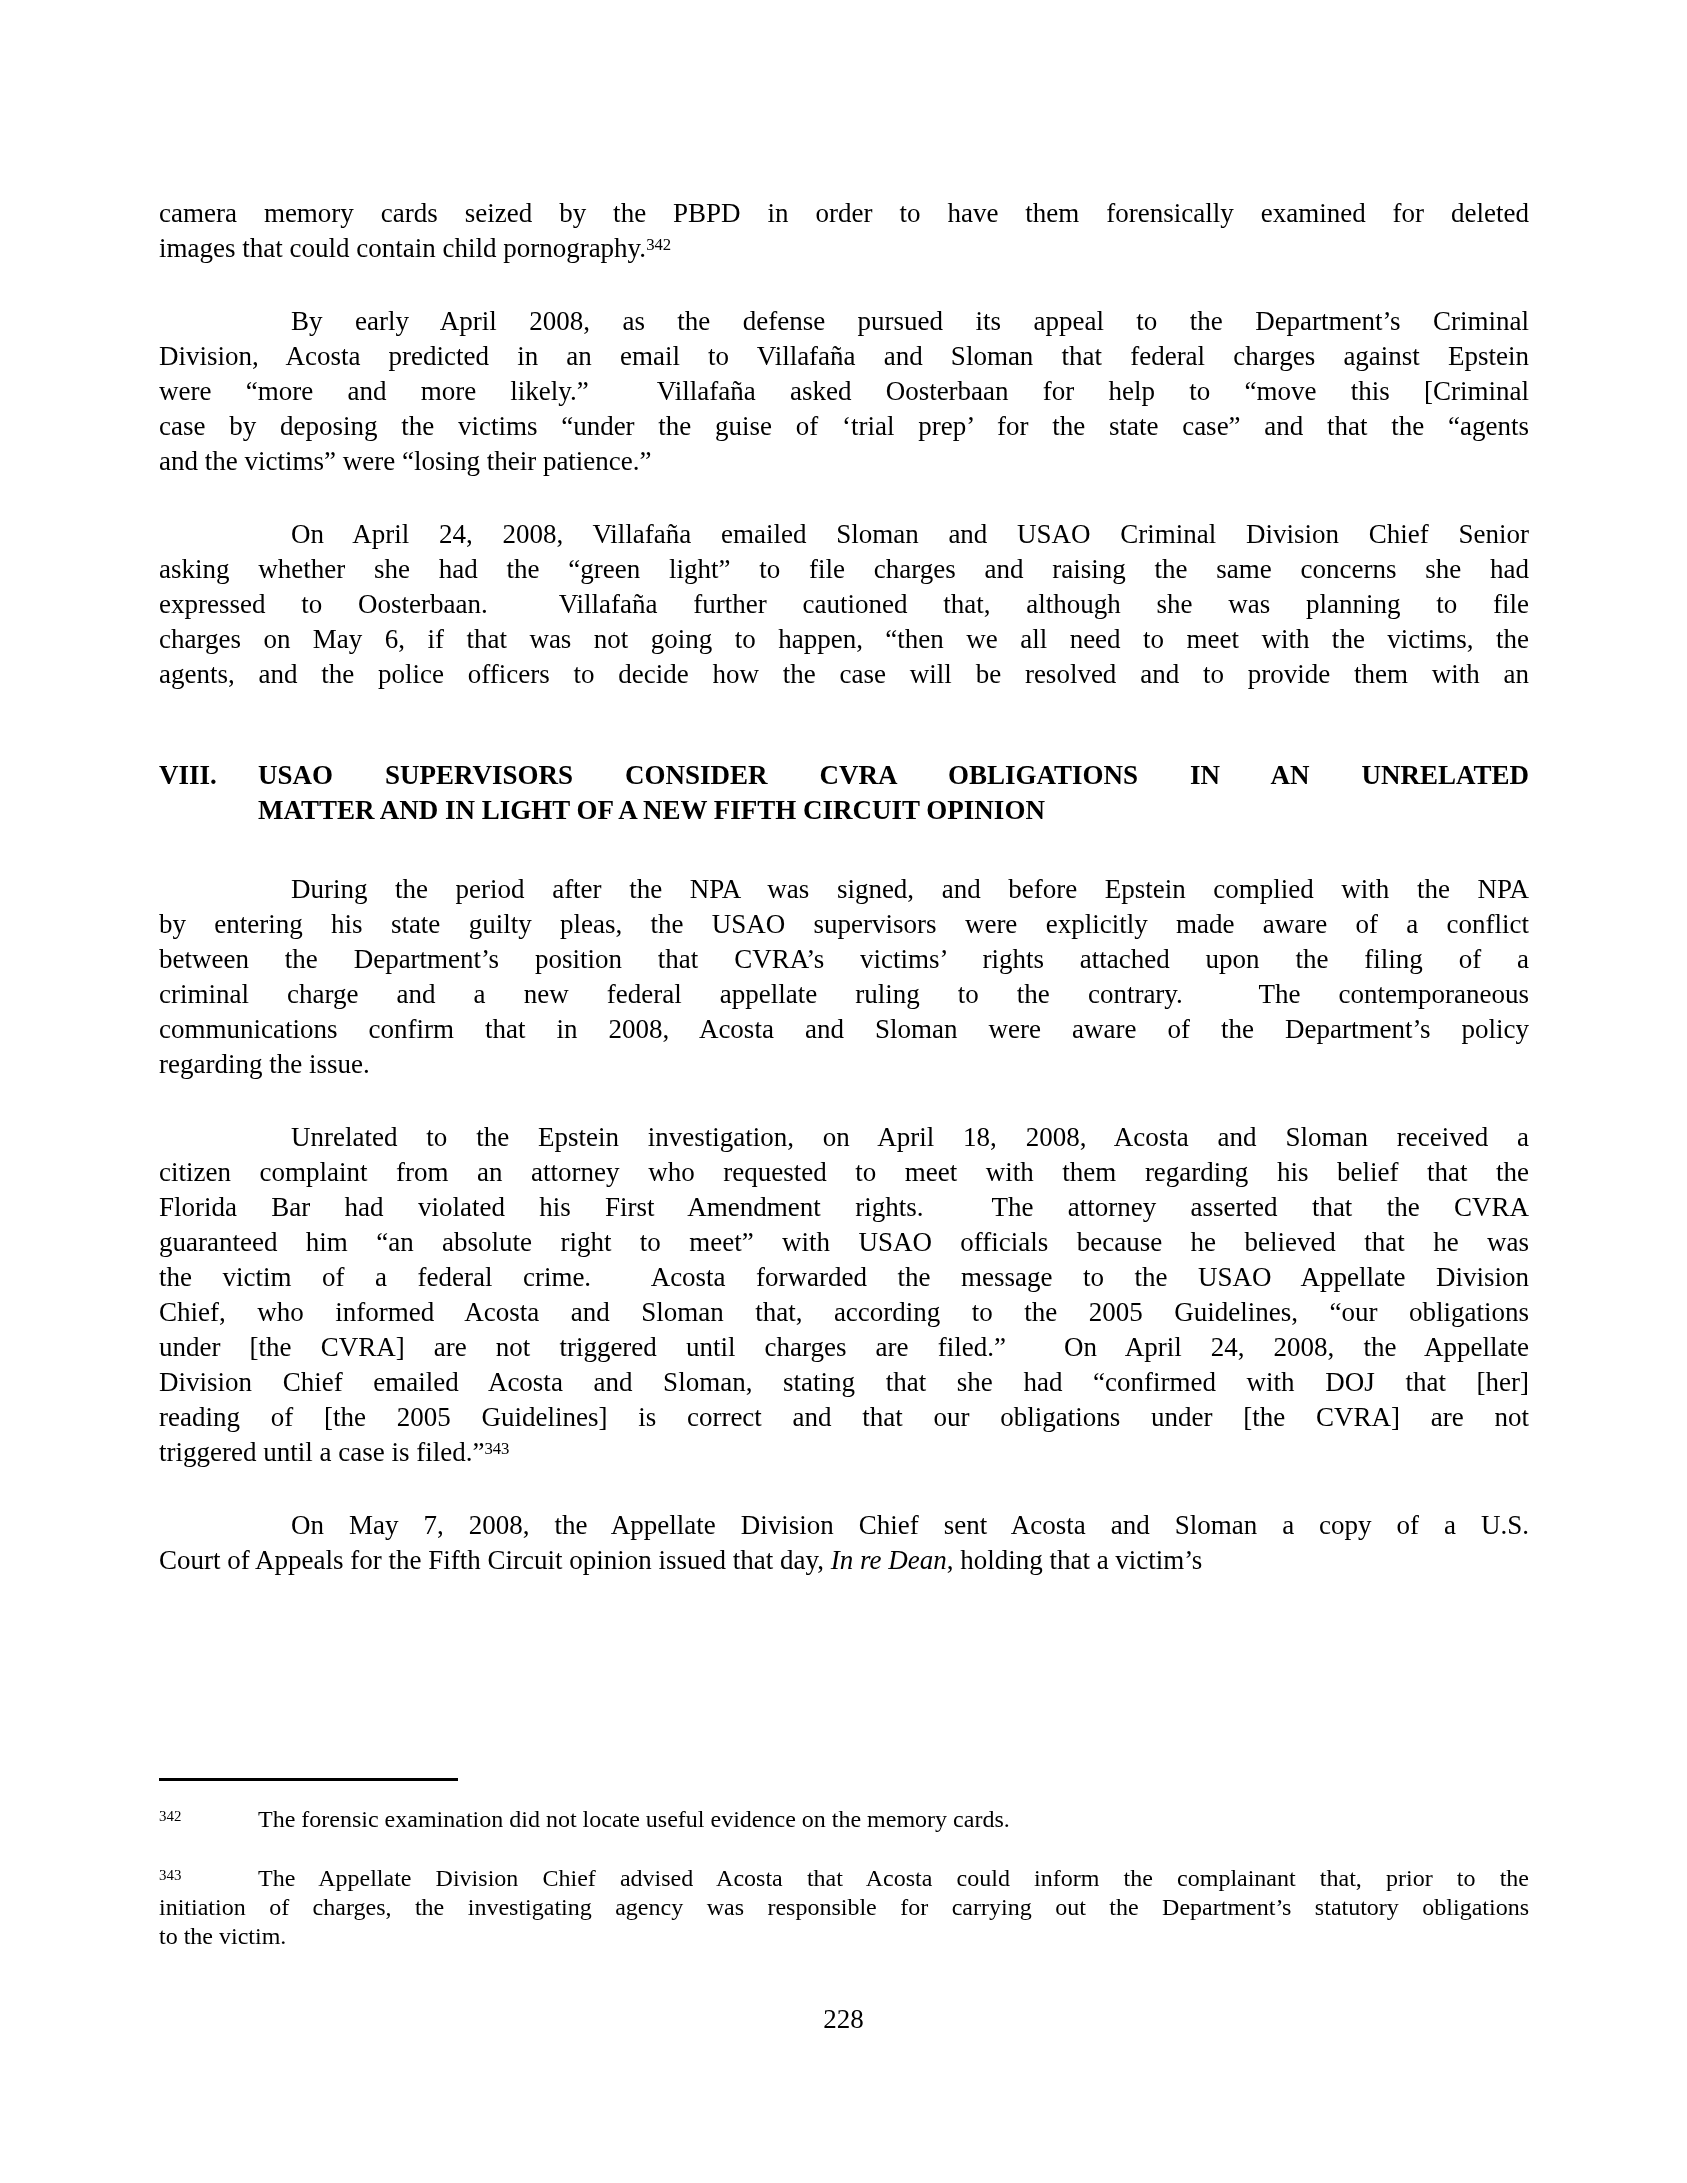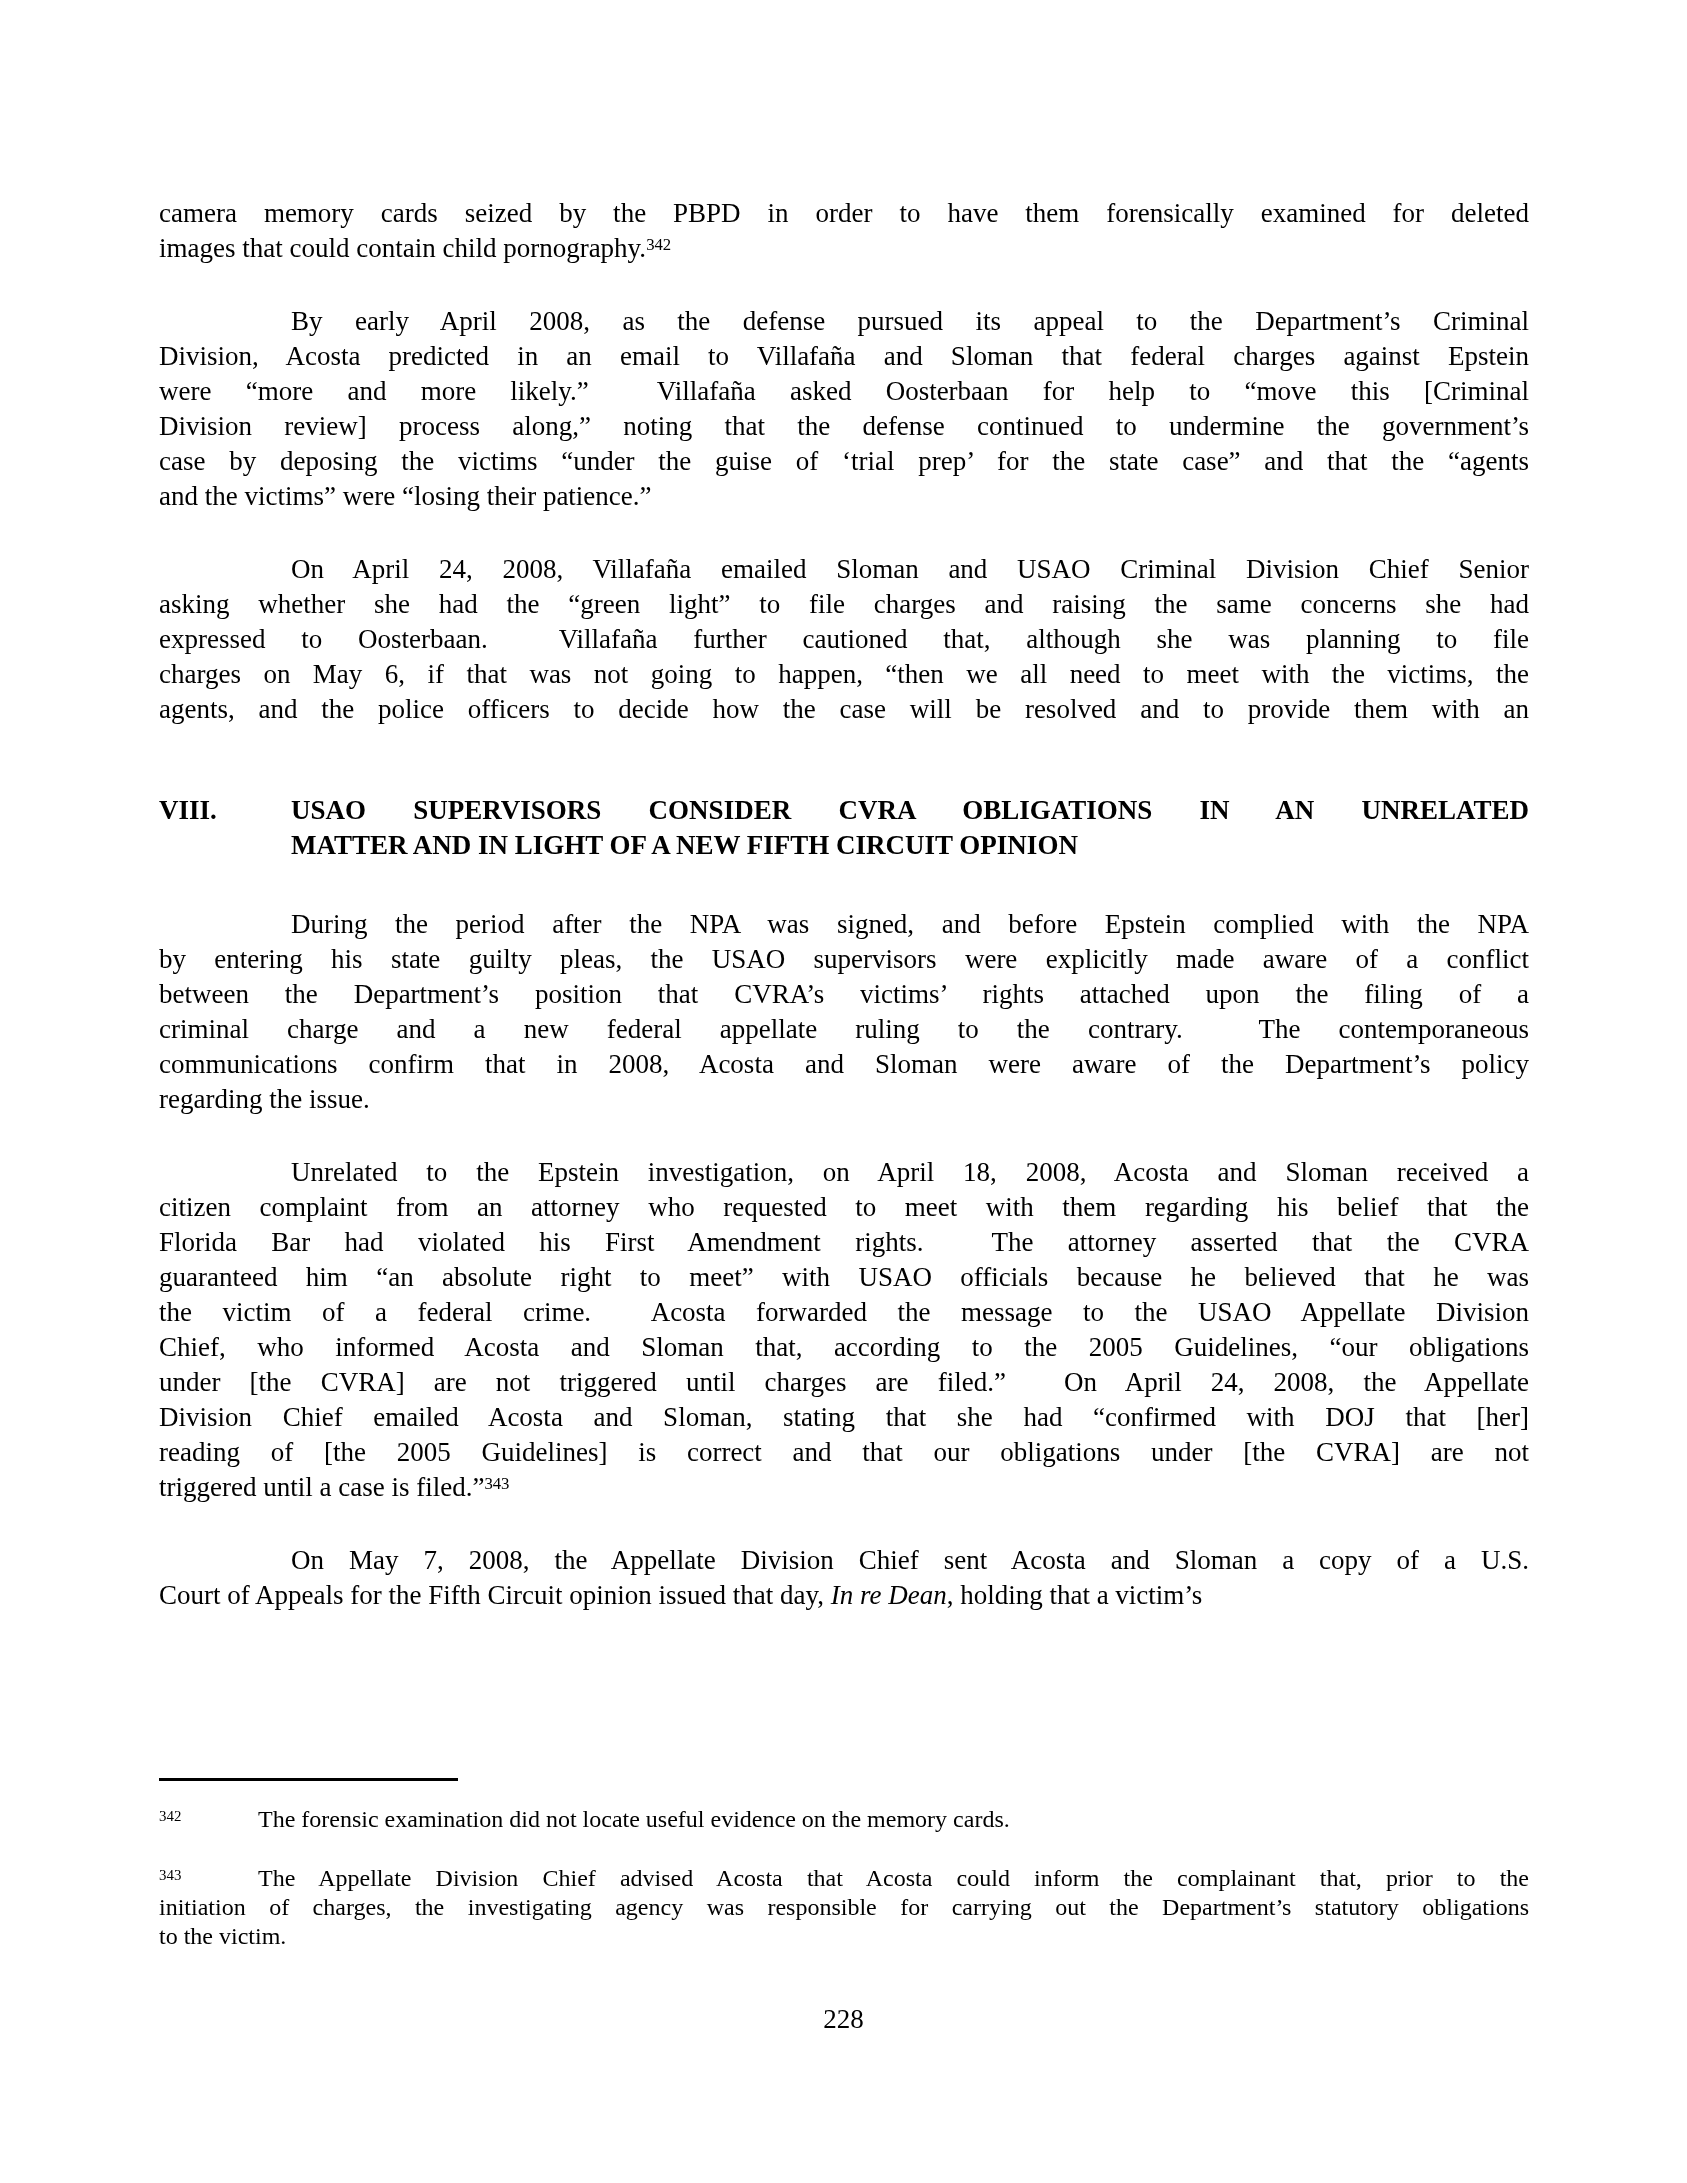--- a/index.html
+++ b/index.html
@@ -31,21 +31,20 @@
     text-align: left;
     text-align-last: auto;
   }
   .line.ind { text-indent: 132px; }
   .heading {
     display: flex;
     font-size: 27px;
     line-height: 35px;
     font-weight: bold;
     margin: 66px 0 44px 0;
-    gap: 33px;
   }
   .heading-num { flex: 0 0 99px; width: 99px; }
   .heading-body { flex: 1 1 auto; }
   sup.fn-ref {
     font-size: 0.62em;
     line-height: 0;
     position: relative;
     top: -0.42em;
     vertical-align: baseline;
   }
@@ -85,21 +84,20 @@
   <div class="content">
     <div id="blocks">
         <div class="para">
           <div class="line">camera memory cards seized by the PBPD in order to have them forensically examined for deleted</div>
           <div class="line last">images that could contain child pornography.<sup class="fn-ref">342</sup></div>
         </div>
         <div class="para">
           <div class="line ind">By early April 2008, as the defense pursued its appeal to the Department’s Criminal</div>
           <div class="line">Division, Acosta predicted in an email to Villafaña and Sloman that federal charges against Epstein</div>
           <div class="line">were “more and more likely.”&nbsp; Villafaña asked Oosterbaan for help to “move this [Criminal</div>
-          <div class="line">Division review] process along,” noting that the defense continued to undermine the government’s</div>
           <div class="line">case by deposing the victims “under the guise of ‘trial prep’ for the state case” and that the “agents</div>
           <div class="line last">and the victims” were “losing their patience.”</div>
         </div>
         <div class="para">
           <div class="line ind">On April 24, 2008, Villafaña emailed Sloman and USAO Criminal Division Chief Senior</div>
           <div class="line">asking whether she had the “green light” to file charges and raising the same concerns she had</div>
           <div class="line">expressed to Oosterbaan.&nbsp; Villafaña further cautioned that, although she was planning to file</div>
           <div class="line">charges on May 6, if that was not going to happen, “then we all need to meet with the victims, the</div>
           <div class="line">agents, and the police officers to decide how the case will be resolved and to provide them with an</div>
         </div>

